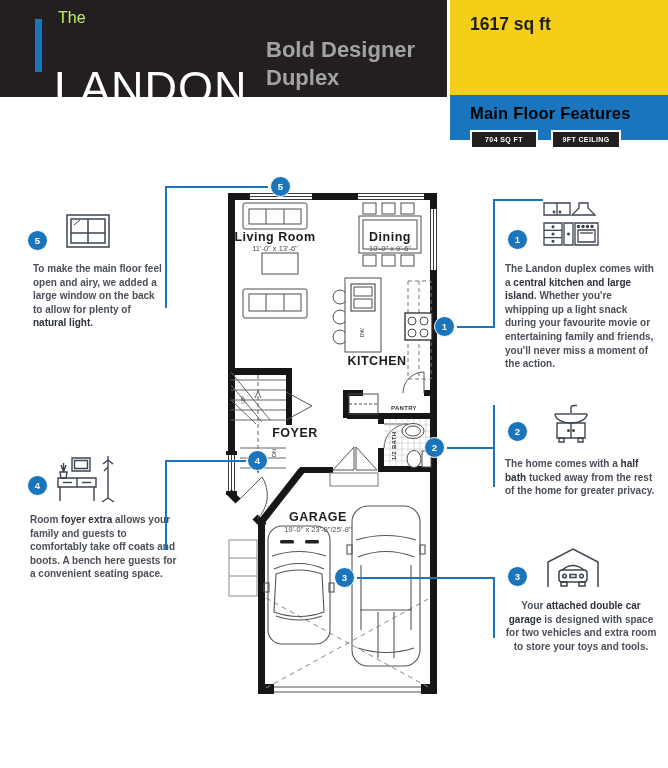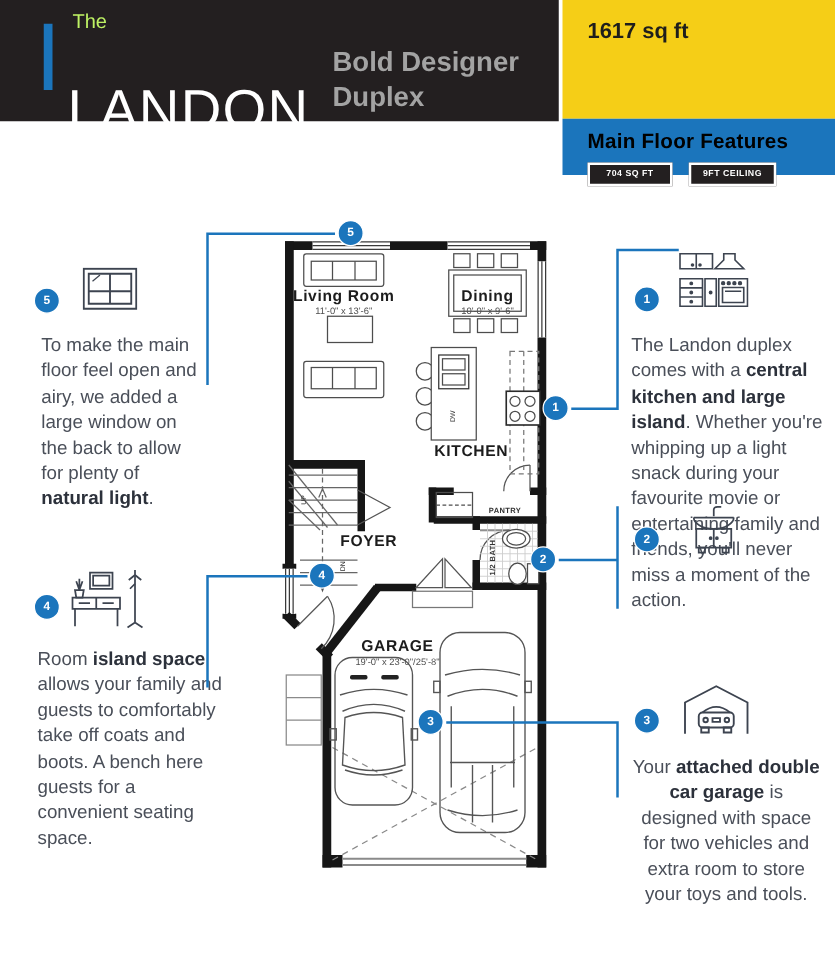--- a/index.html
+++ b/index.html
@@ -20,21 +20,21 @@
   .features-bar{position:absolute;left:450px;top:95px;width:218px;height:45px;background:#1b75bc;box-sizing:border-box;}
   .features-title{padding:9px 0 0 20px;font-size:16.5px;font-weight:bold;color:#000000;letter-spacing:.2px;}
   .badge{position:absolute;top:130px;height:15px;line-height:15px;background:#231f20;border:2px solid #ffffff;
          color:#ffffff;font-size:7px;font-weight:bold;letter-spacing:.4px;text-align:center;}
   .badge1{left:470px;width:64px;}
   .badge2{left:551px;width:66px;}
 
   
   .num-badge{position:absolute;width:21px;height:21px;border-radius:50%;background:#1b75bc;border:1.5px solid #fff;
              box-sizing:border-box;color:#fff;font-size:9.5px;font-weight:bold;display:flex;align-items:center;justify-content:center;z-index:5;}
-  .callout-text{position:absolute;font-size:15px;line-height:1.36;color:#4a4f59;}
+  .callout-text{position:absolute;font-size:10px;line-height:1.36;color:#4a4f59;font-weight:bold;}
   .callout-text b{color:#2c313b;}
   .co-icon{position:absolute;}
   .co-icon path,.co-icon rect,.co-icon line,.co-icon circle,.co-icon ellipse{vector-effect:non-scaling-stroke;}
 
   
   .plan-svg{position:absolute;left:210px;top:178px;width:300px;height:564px;}
   .leader-svg{position:absolute;left:0;top:0;width:668px;height:768px;pointer-events:none;z-index:4;}
   text{font-family:"Liberation Sans",sans-serif;}
   .room-label{font-size:12.5px;font-weight:bold;fill:#1c1c1c;letter-spacing:.5px;}
   .room-dims{font-size:7.5px;fill:#4f4f4f;}
@@ -274,21 +274,21 @@
         <rect x="28.5" y="8.5" width="13" height="8"></rect>
       <path d="M14,20 h7 l-1,6 h-5 z"></path>
       <path d="M17.5,20 L15,13 M17.5,20 L20,13 M17.5,19 V11"></path>
       <line x1="62" y1="4" x2="62" y2="46"></line>
       <path d="M62,8 L57,12 M62,8 L67,12 M62,15 L58,19"></path>
       <path d="M62,46 L56,50 M62,46 L68,50"></path>
     </g>
   </svg>
   <div class="num-badge" style="left:27px;top:475px;">4</div>
   <p class="callout-text" style="left:30px;top:503px;width:152px;">
-    <span>Room </span><b>island space</b><span> allows your family and guests to comfortably take off coats and boots. A bench here guests for a convenient seating space.</span>
+    <span>Room </span><b>foyer extra</b><span> allows your family and guests to comfortably take off coats and boots. A bench here guests for a convenient seating space.</span>
   </p>
 
   <svg class="co-icon" style="left:543px;top:202px;" width="56" height="44" viewBox="0 0 56 44">
     <g stroke="#3d4450" stroke-width="1.3" fill="none">
       <rect x="1" y="1" width="26" height="12"></rect>
         <line x1="14" y1="1" x2="14" y2="13"></line>
       <circle cx="11" cy="10" r=".8" fill="#3d4450"></circle>
         <circle cx="17" cy="10" r=".8" fill="#3d4450"></circle>
       <path d="M36,1 h9 v5 l7,7 h-23 l7,-7 z"></path>
       <rect x="1" y="21" width="18" height="22"></rect>
@@ -320,20 +320,23 @@
       <path d="M7,10 a16,9 0 0 0 32,0"></path>
       <rect x="9" y="19" width="28" height="15"></rect>
         <line x1="23" y1="19" x2="23" y2="34"></line>
       <circle cx="20.5" cy="26.5" r=".8" fill="#3d4450"></circle>
         <circle cx="25.5" cy="26.5" r=".8" fill="#3d4450"></circle>
       <rect x="11" y="34" width="5" height="4"></rect>
         <rect x="30" y="34" width="5" height="4"></rect>
     </g>
   </svg>
   <div class="num-badge" style="left:507px;top:421px;">2</div>
+  <p class="callout-text" style="left:505px;top:447px;width:152px;">
+    <span>The home comes with a </span><b>half bath</b><span> tucked away from the rest of the home for greater privacy.</span>
+  </p>
 
   <svg class="co-icon" style="left:546px;top:546px;" width="54" height="42" viewBox="0 0 54 42">
     <g stroke="#3d4450" stroke-width="1.5" fill="none">
       <path d="M2,41 V16 L27,3 L52,16 V41"></path>
       <path d="M16,24 Q27,15 38,24"></path>
       <rect x="13" y="24" width="28" height="12" rx="3"></rect>
       <circle cx="18.5" cy="30" r="1.8"></circle>
         <circle cx="35.5" cy="30" r="1.8"></circle>
       <rect x="24" y="28.5" width="6" height="3"></rect>
       <rect x="15" y="36" width="6" height="4"></rect>

